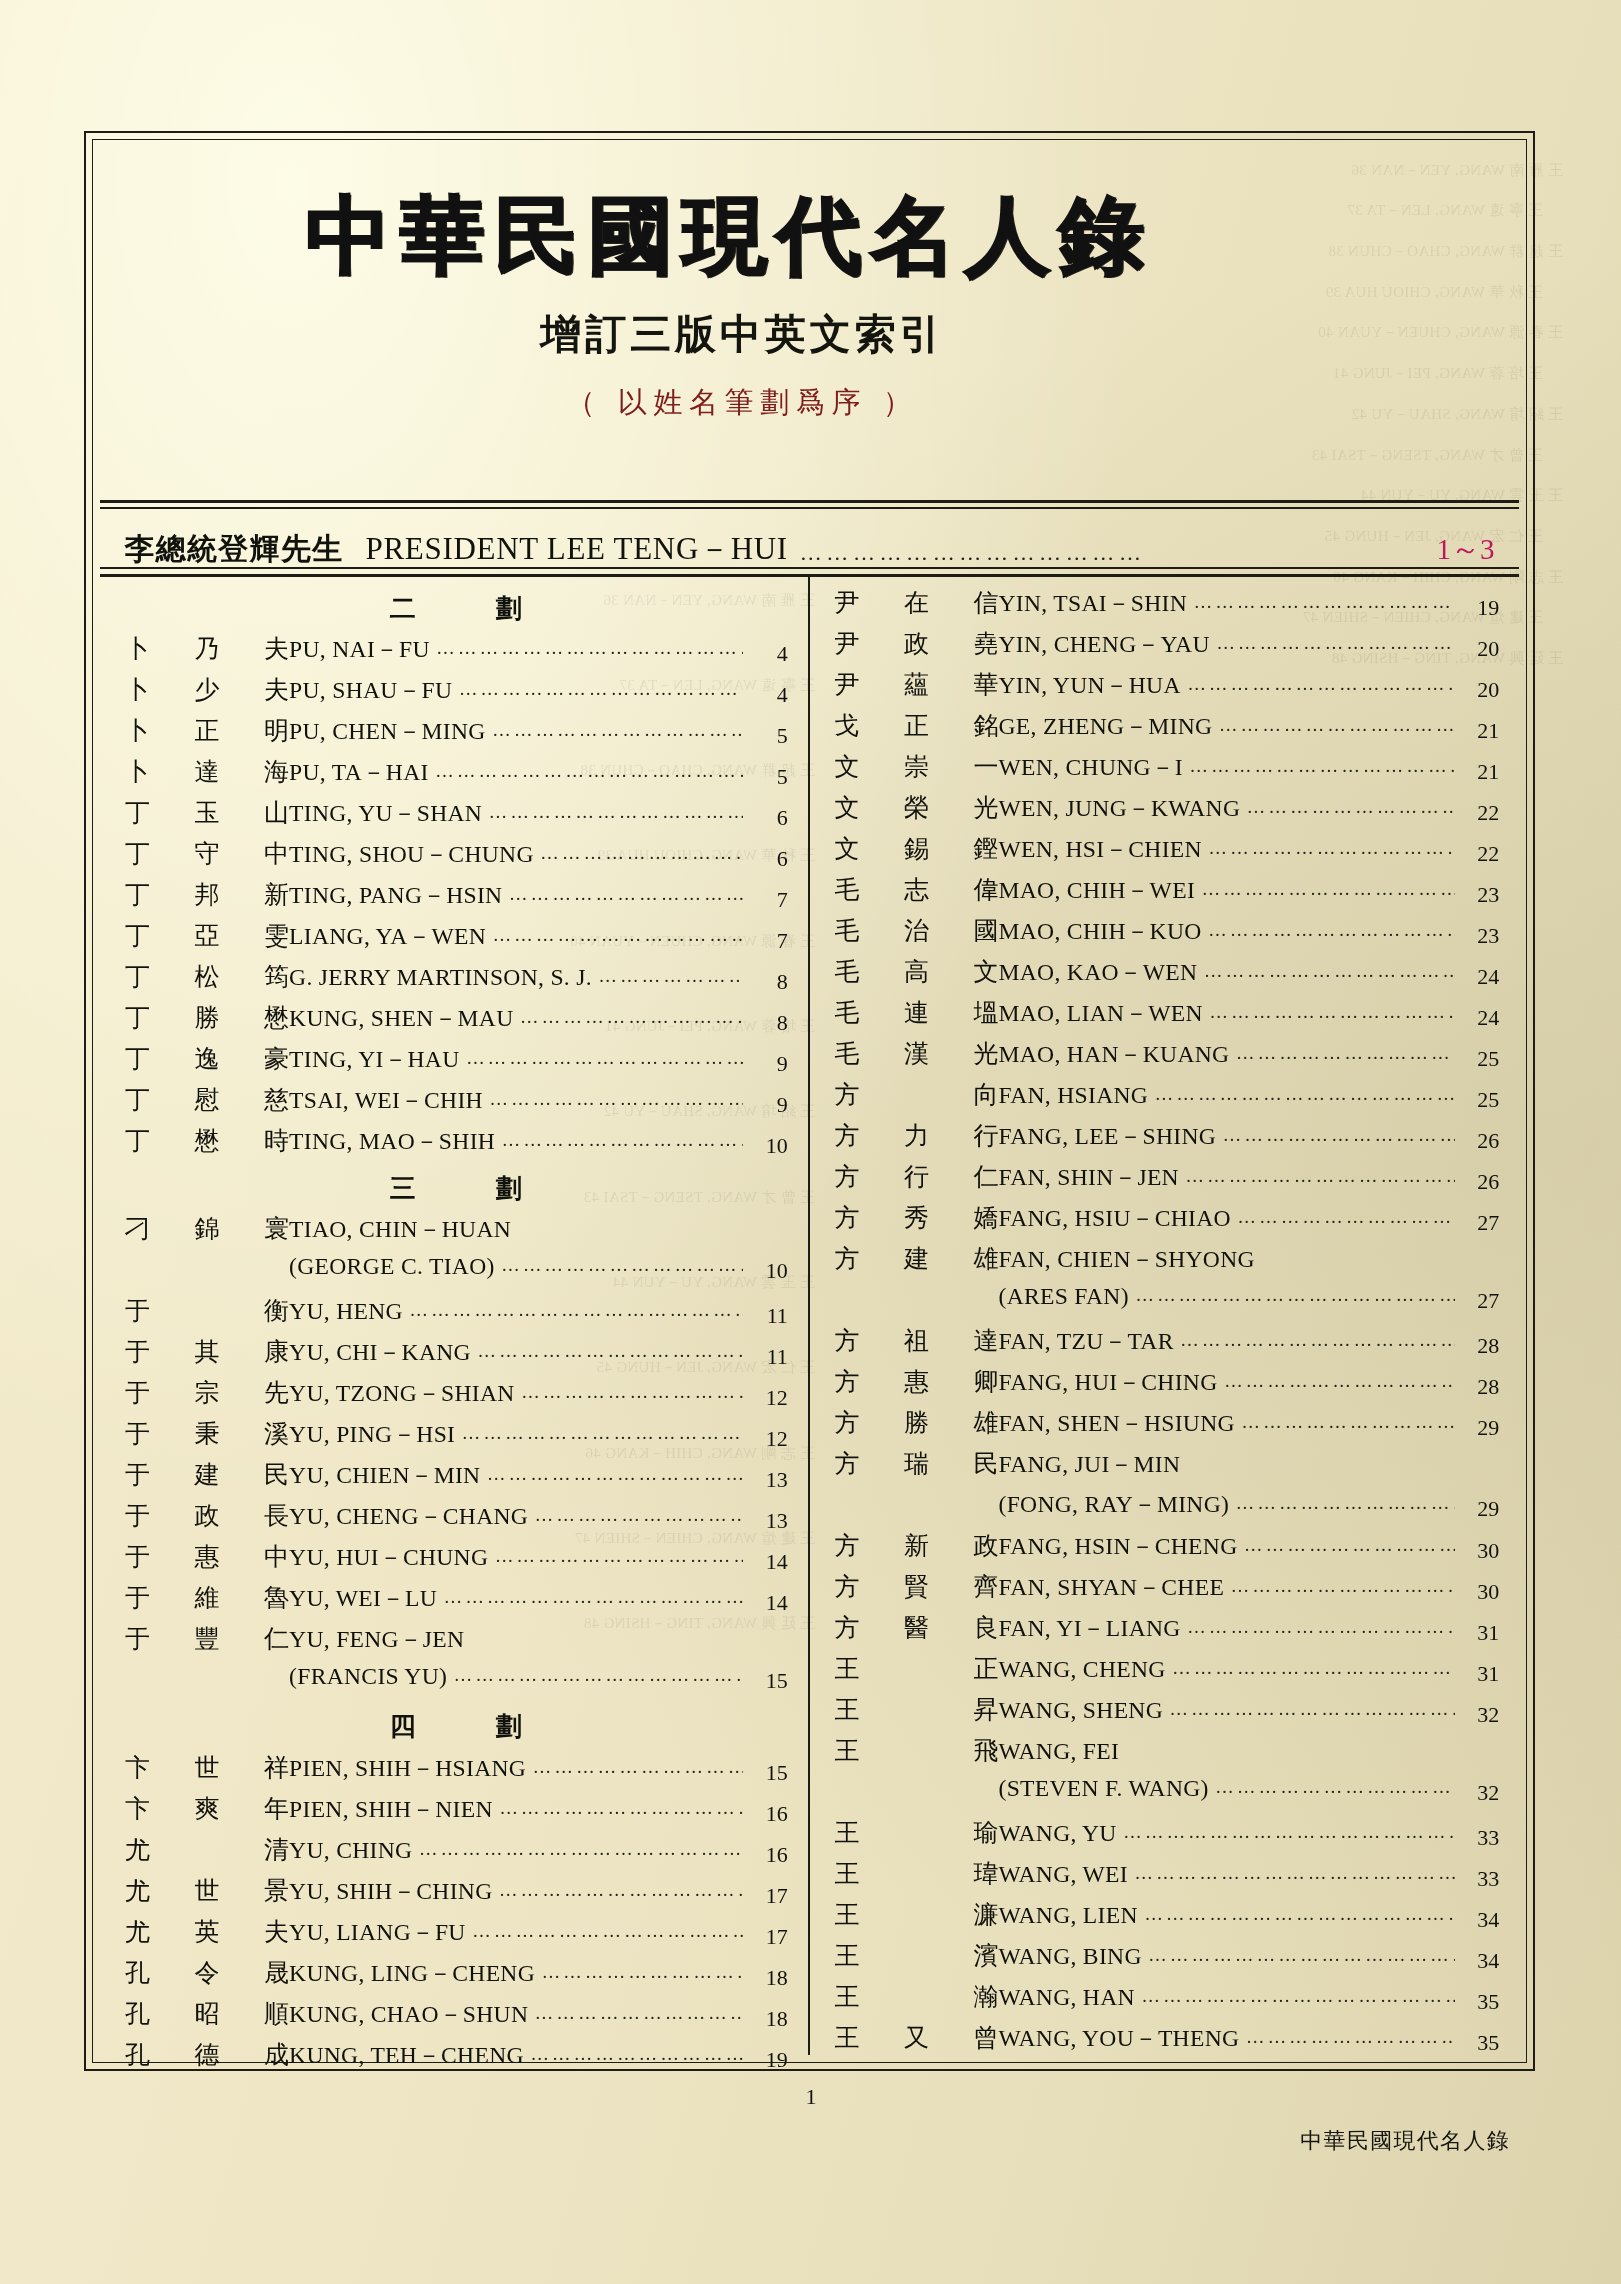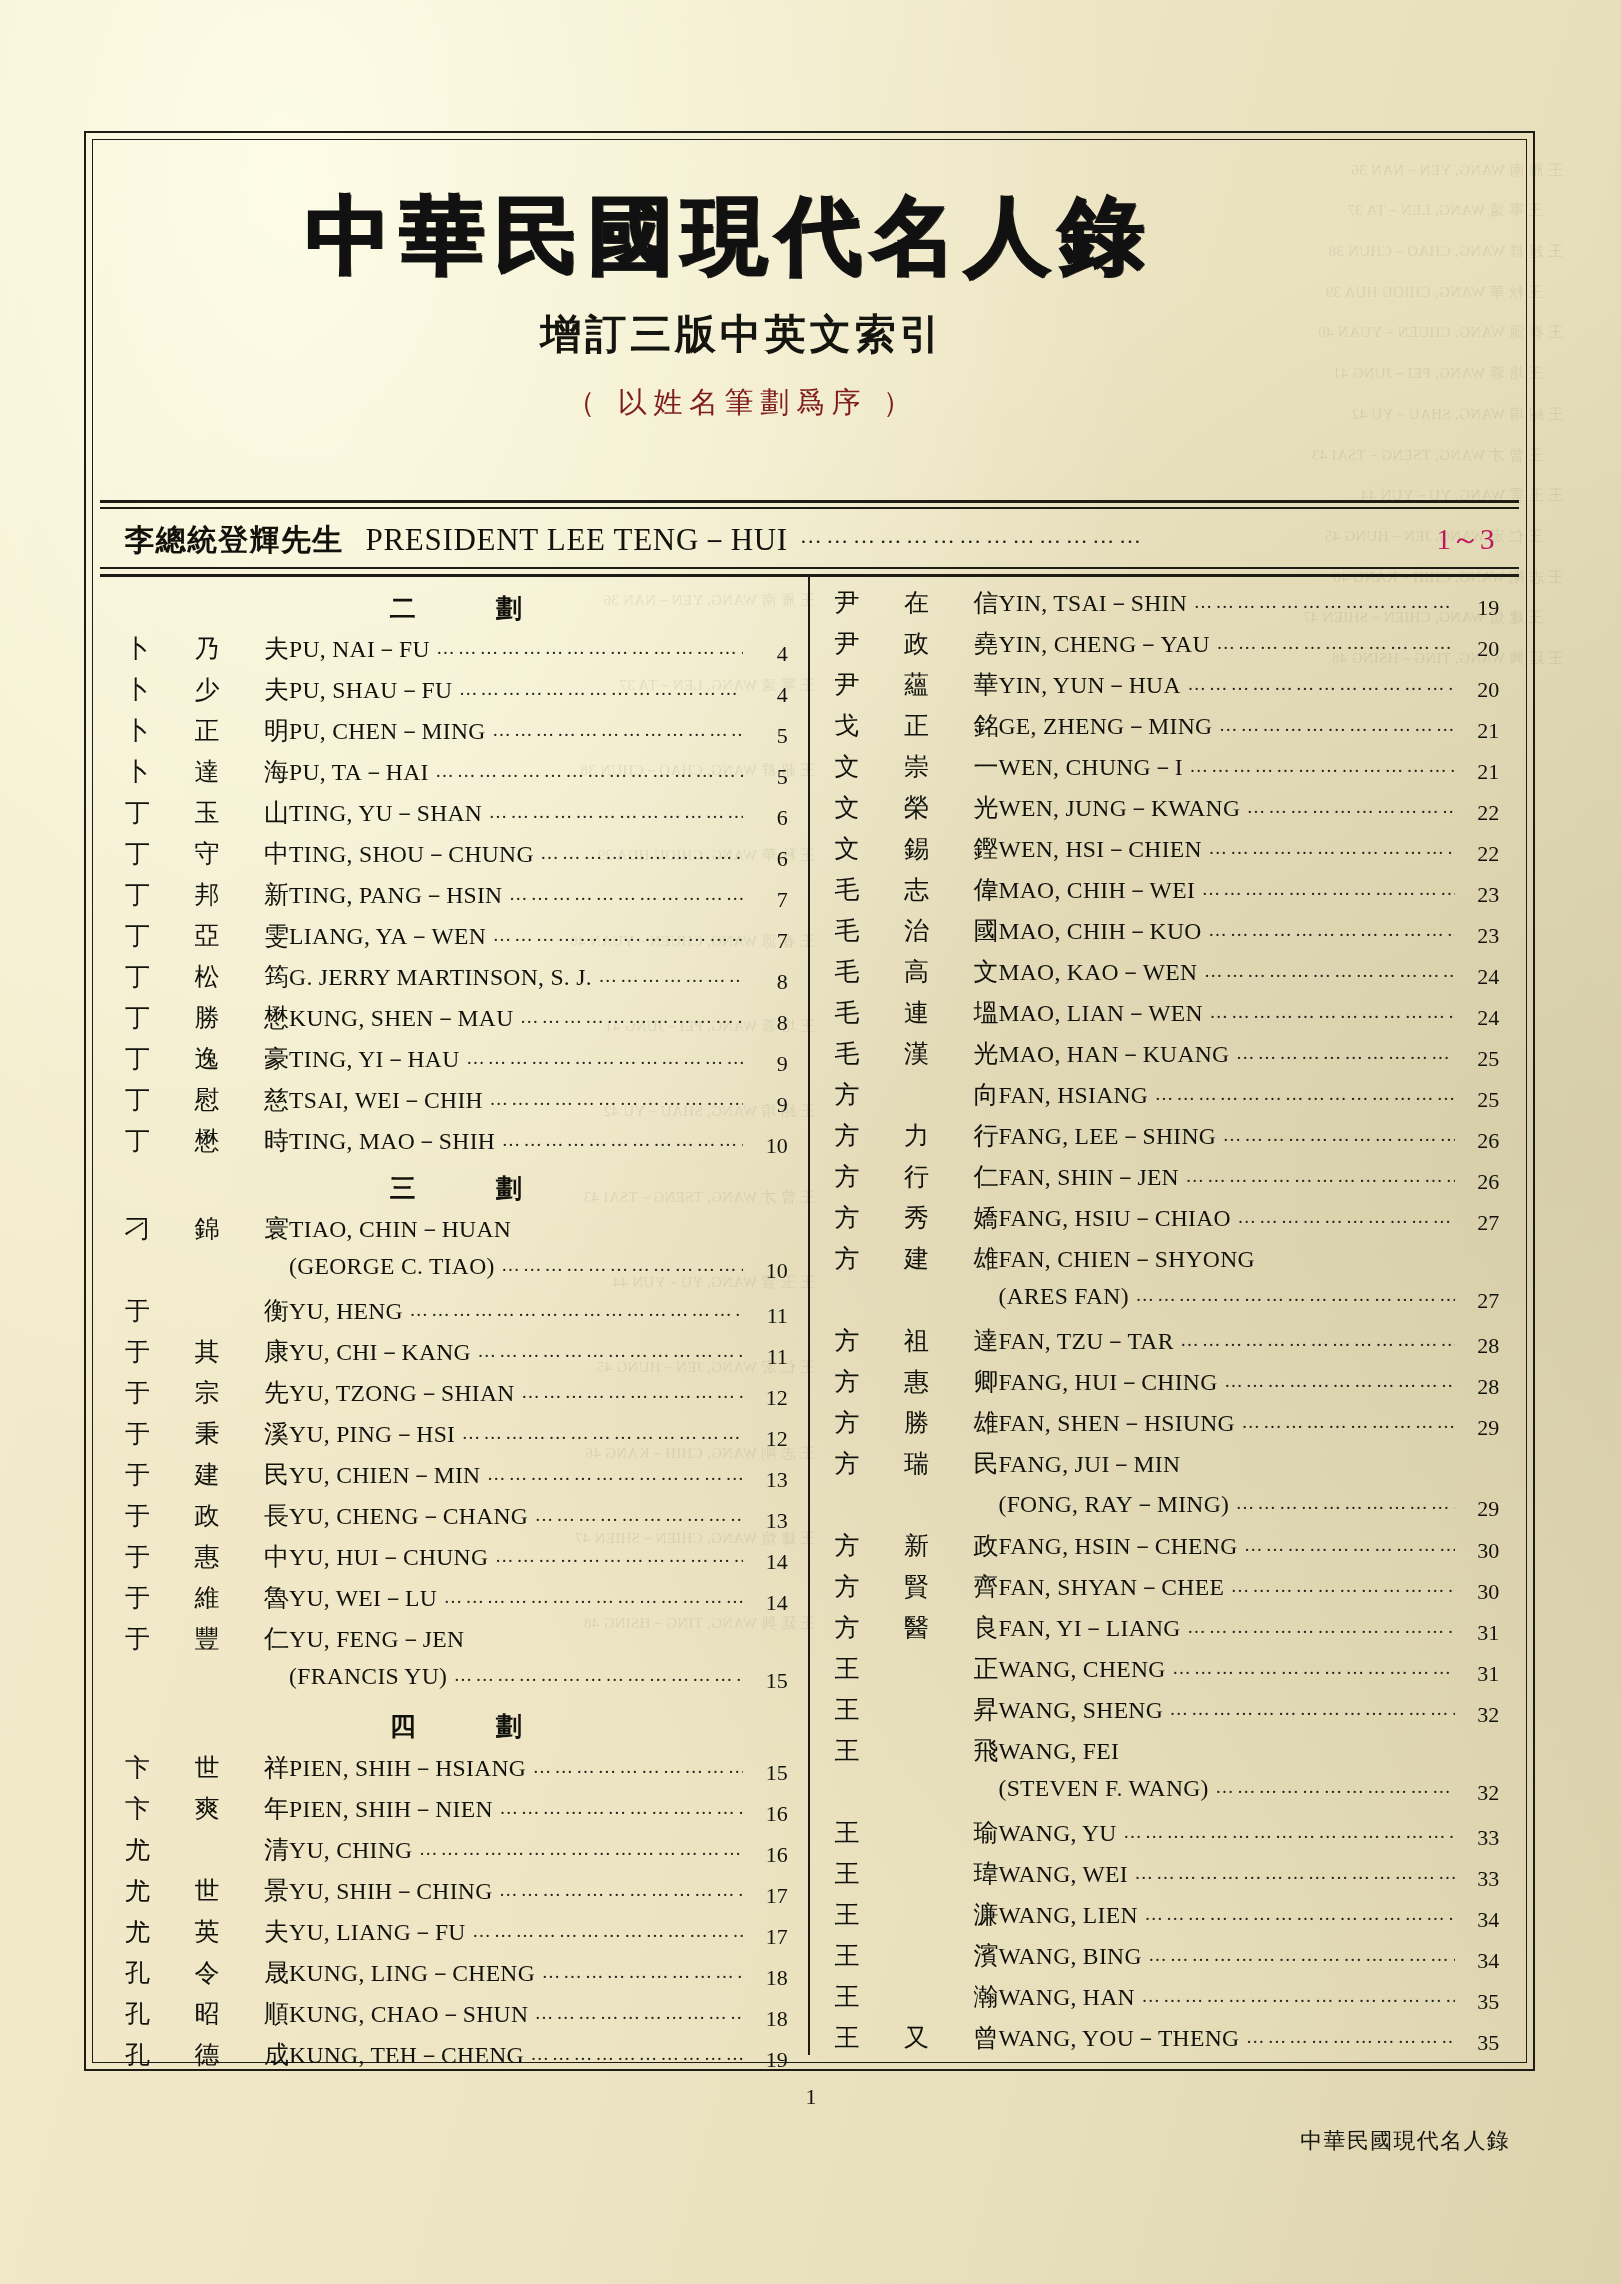--- a/index.html
+++ b/index.html
@@ -106,21 +106,21 @@
     background: #1d1d16;
   }
   .rule.thick { height: 3.3px; }
 
   .president-row {
     position: absolute;
     left: 0; right: 0;
     top: 371px;
     height: 59px;
     display: flex;
-    align-items: center;
+    align-items: flex-end;
     padding: 0 31.5px;
     box-sizing: border-box;
   }
   .pres-cn {
     font-family: "DejaVu Serif", serif;
     font-size: 30px;
     font-weight: bold;
     letter-spacing: 1.3px;
     color: #12120c;
     white-space: nowrap;

